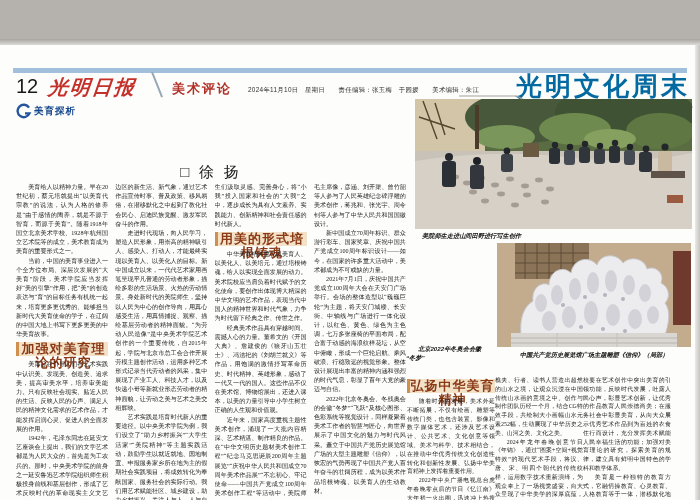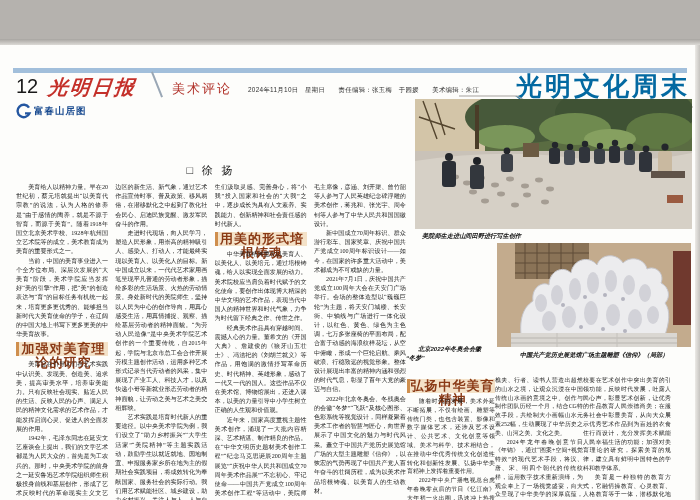--- a/index.html
+++ b/index.html
@@ -8,29 +8,29 @@
   .abs{position:absolute;}
   
   .edge-top{left:0;top:0;width:700px;height:6px;background:linear-gradient(#a8a5a1,#dcdad6);}
   .edge-bottom{left:0;top:489px;width:700px;height:11px;background:linear-gradient(#969490,#6e6c68);}
   .edge-right{left:695px;top:0;width:5px;height:500px;background:linear-gradient(90deg,#eceae6,#c5c3bf);}
   
   .topbar{left:13px;top:29px;width:674px;height:5px;background:#a2bfdb;}
   .pagenum{left:16px;top:36px;font-family:"Liberation Sans","DejaVu Sans",sans-serif;font-size:20px;color:#1a1a1a;}
   .masthead{left:48px;top:35px;font-size:20px;font-weight:bold;font-style:italic;color:#c4302a;letter-spacing:2px;transform:skewX(-6deg);}
   .slash{left:156px;top:32px;width:2px;height:27px;background:#9aa7b5;transform:rotate(-22deg);}
-  .section-title{left:172px;top:41px;font-family:"Liberation Sans","DejaVu Sans",sans-serif;font-size:13px;font-weight:normal;color:#b03028;letter-spacing:2px;}
+  .section-title{left:172px;top:41px;font-family:"Liberation Sans","DejaVu Sans",sans-serif;font-size:13px;font-weight:bold;color:#b03028;letter-spacing:2px;}
   .meta{left:248px;top:47px;font-family:"Liberation Sans","DejaVu Sans",sans-serif;font-size:6.4px;color:#2e2e2e;letter-spacing:.3px;}
   .banner{left:450px;top:30px;width:240px;text-align:right;font-size:26px;font-weight:bold;color:#0369a1;letter-spacing:3px;}
   .banner-rule{left:455px;top:52px;}
   
   .kicker{left:16px;top:64px;height:16px;display:flex;align-items:center;gap:2px;}
   .kicker-label{font-family:"Liberation Sans","DejaVu Sans",sans-serif;font-size:9.5px;font-weight:bold;color:#17498f;letter-spacing:1px;}
   .headline{left:16px;top:82px;width:390px;font-family:"Liberation Sans","DejaVu Sans",sans-serif;font-size:26px;font-weight:900;color:#0d0d0d;text-align:justify;text-align-last:justify;}
-  .byline{left:16px;top:124px;width:390px;text-align:center;font-size:11px;color:#222;letter-spacing:3px;}
+  .byline{left:16px;top:124px;width:390px;text-align:center;font-size:15px;color:#222;letter-spacing:3px;}
   
   .cols{display:flex;}
   .main-cols{left:16px;top:144px;width:390px;height:346px;gap:7.3px;}
   .tail-cols{left:407px;top:337px;width:284px;height:152px;}
   .col{height:100%;overflow:hidden;}
   .main-cols .col{width:92px;}
   .tail-cols .col{width:88px;}
   .para{font-size:6.1px;line-height:9.2px;color:#222;text-align:justify;text-indent:2em;margin:0;}
   .tail-cols .para{font-size:5.9px;line-height:8.8px;}
   .para.cont{text-indent:0;}
@@ -56,21 +56,21 @@
   <div class="abs meta">2024年11月10日　星期日　　责任编辑：张玉梅　于园媛　　美术编辑：朱江</div>
   <div class="abs banner">光明文化周末</div>
   <svg class="abs banner-rule" width="240" height="20" viewBox="0 0 240 20">
     <polyline points="4,5 62,5 82,16 238,16" fill="none" stroke="#a5a29e" stroke-width="1.2"></polyline>
   </svg>
 
   <div class="abs kicker">
     <svg width="16" height="16" viewBox="0 0 16 16">
       <path d="M13,4.6 A6.2,6.2 0 1 0 13.5,10.4 L9,10.4" fill="none" stroke="#2456a0" stroke-width="2.4"></path>
     </svg>
-    <span class="kicker-label">富春山居图</span>
+    <span class="kicker-label">美育探析</span>
   </div>
   <div class="abs byline">□ 徐 扬</div>
 
   <div class="abs cols main-cols">
     <div class="col">
         <div class="para">美育给人以精神力量。早在20世纪初，蔡元培就提出“以美育代宗教”的说法，认为人格的修养是“由于感情的陶养，就是不源于智育，而源于美育”。随着1918年国立北京美术学校、1928年杭州国立艺术院等的成立，美术教育成为美育的重要形式之一。</div>
         <div class="para">当前，中国的美育事业进入一个全方位布局、深层次发展的“大美育”阶段，美术学院应当发挥好“美的引擎”作用，把“美”的创造表达与“育”的目标任务有机统一起来，培育更多更优秀的、能够担当新时代大美育使命的学子，在辽阔的中国大地上书写下更多更美的中华美育故事。</div>
         <div class="subhead">加强对美育理论的研究</div>
         <div class="para">美育旨在引导人们在艺术实践中认识美、发现美、创造美、追求美，提高审美水平，培养审美能力。只有反映社会现实、贴近人民的生活、反映人民的心声、满足人民的精神文化需求的艺术作品，才能发挥启润心灵、促进人的全面发展的作用。</div>
         <div class="para">1942年，毛泽东同志在延安文艺座谈会上提出，我们的文学艺术都是为人民大众的，首先是为工农兵的。那时，中央美术学院的前身之一延安鲁迅艺术学院组织师生积极投身前线和基层创作，形成了艺术反映时代的革命现实主义文艺观。部分师生组成鲁艺木刻工作团奔赴敌后根据地和太行山八路军总部开展艺术创作和宣传工作，为报纸刻制插图、创作故事连环画，创办《新华日报》华北版的副刊“敌后方木刻”，还以民间年画的形式创作反映边区军民生产生活的新年画，表现党领导下的陕甘宁</div>

